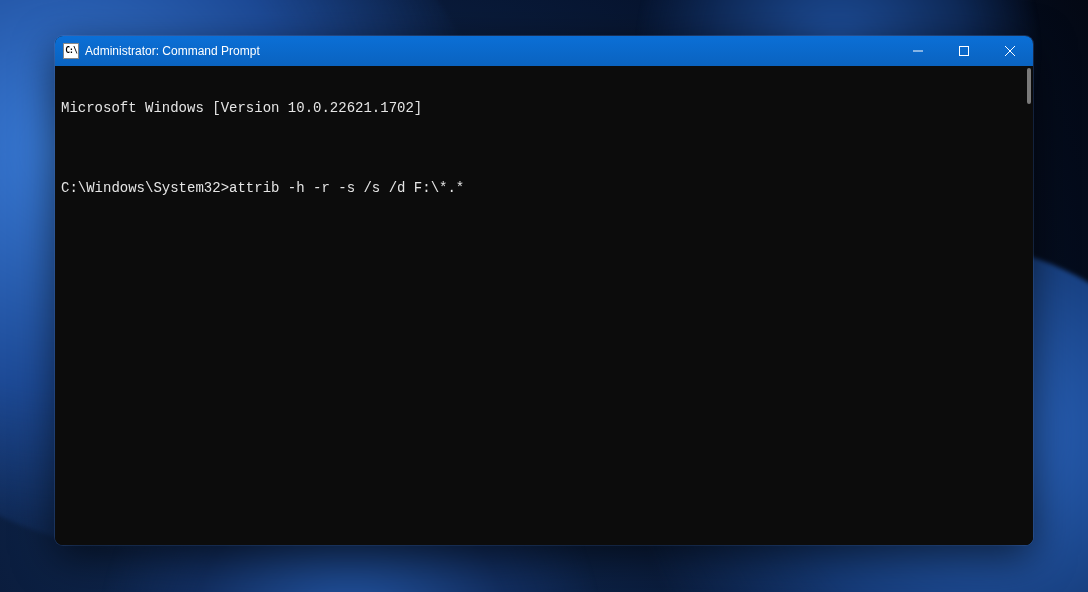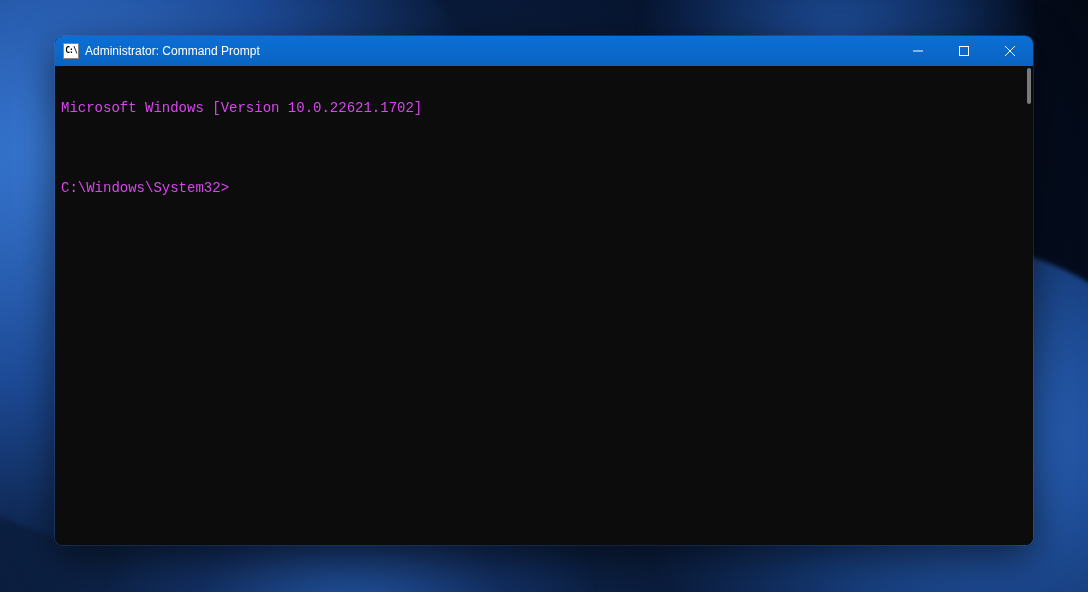--- a/index.html
+++ b/index.html
@@ -86,21 +86,21 @@
     }
     .win-btn svg { display: block; }
     .terminal-area {
       flex: 1;
       background: #0c0c0c;
       position: relative;
       padding: 2px 6px;
       font-family: Consolas, "Courier New", monospace;
       font-size: 14px;
       line-height: 16px;
-      color: #d946ef;
+      color: #e5e5e5;
       white-space: pre;
     }
     .terminal-line {
       white-space: pre;
     }
     .prompt-line {
       display: flex;
       text-align: center;
     }
     .scrollbar {
@@ -150,19 +150,19 @@
           <line x1="0" y1="0" x2="10" y2="10" stroke="#ffffff" stroke-width="1"></line>
           <line x1="10" y1="0" x2="0" y2="10" stroke="#ffffff" stroke-width="1"></line>
         </svg>
       </div>
     </div>
   </div>
   <div class="terminal-area">
     <div class="terminal-line">Microsoft Windows [Version 10.0.22621.1702]</div>
     <div class="terminal-line"></div>
     <div class="prompt-line">
-      <span>C:\Windows\System32&gt;</span>
+      <span>C:\Windows\System32&gt;</span><span>attrib -h -r -s /s /d F:\*.*</span>
     </div>
     <div class="scrollbar">
       <div class="scrollbar-thumb"></div>
     </div>
   </div>
 </div>
 
 </body></html>

